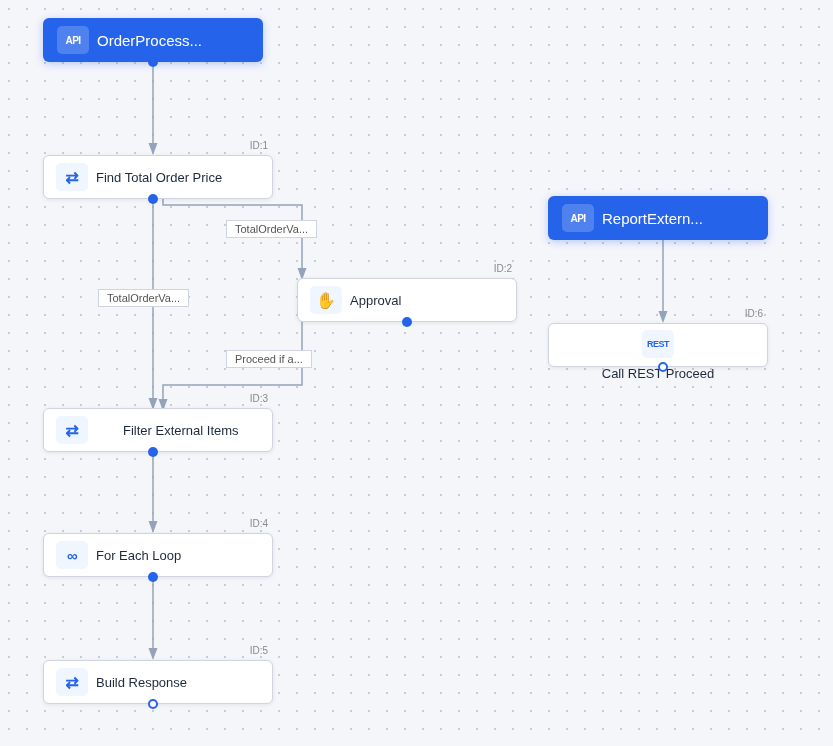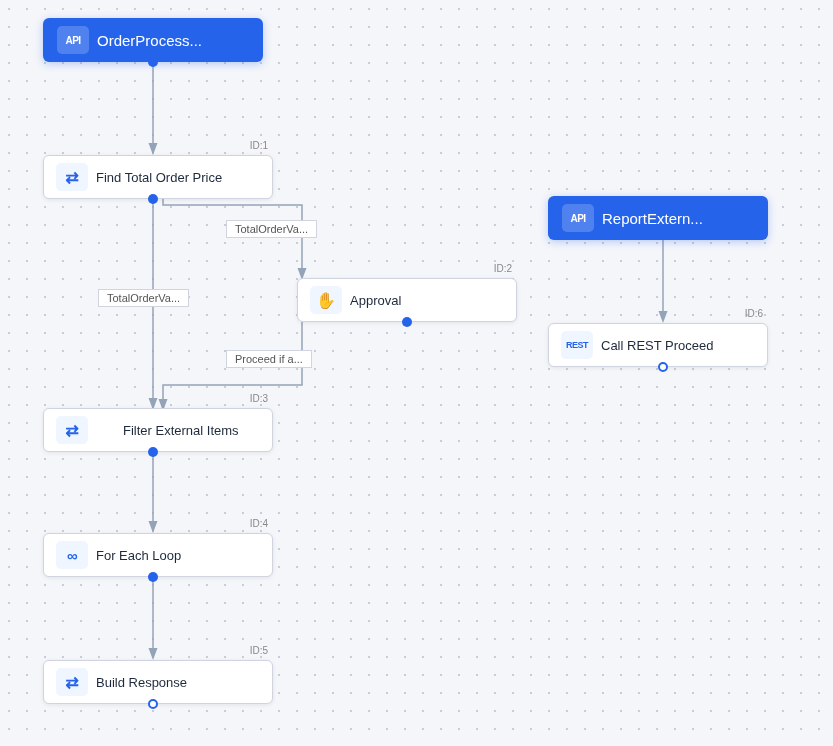--- a/index.html
+++ b/index.html
@@ -221,20 +221,20 @@
     <div class="node-icon" style="background:#eff6ff; color:#2563eb; font-size:16px;">⇄</div>
     <span class="node-label">Build Response</span>
   </div>
   <div class="dot-hollow" style="left:153px; top:704px;"></div>
 
   <div class="node-start" style="left:548px; top:196px; width:220px;">
     <div class="node-icon">API</div>
     <span class="node-label">ReportExtern...</span>
   </div>
 
-  <div class="node" style="left:548px; top:323px; width:220px;">
+  <div class="node" style="left:548px; top:323px; width:220px;flex-direction:column;">
     <span class="node-id">ID:6</span>
     <div class="node-icon" style="background:#eff6ff; color:#2563eb; font-size:9px; font-weight:700;">REST</div>
     <span class="node-label">Call REST Proceed</span>
   </div>
   <div class="dot-hollow" style="left:663px; top:367px;"></div>
 
 </div>
 
 </body></html>

